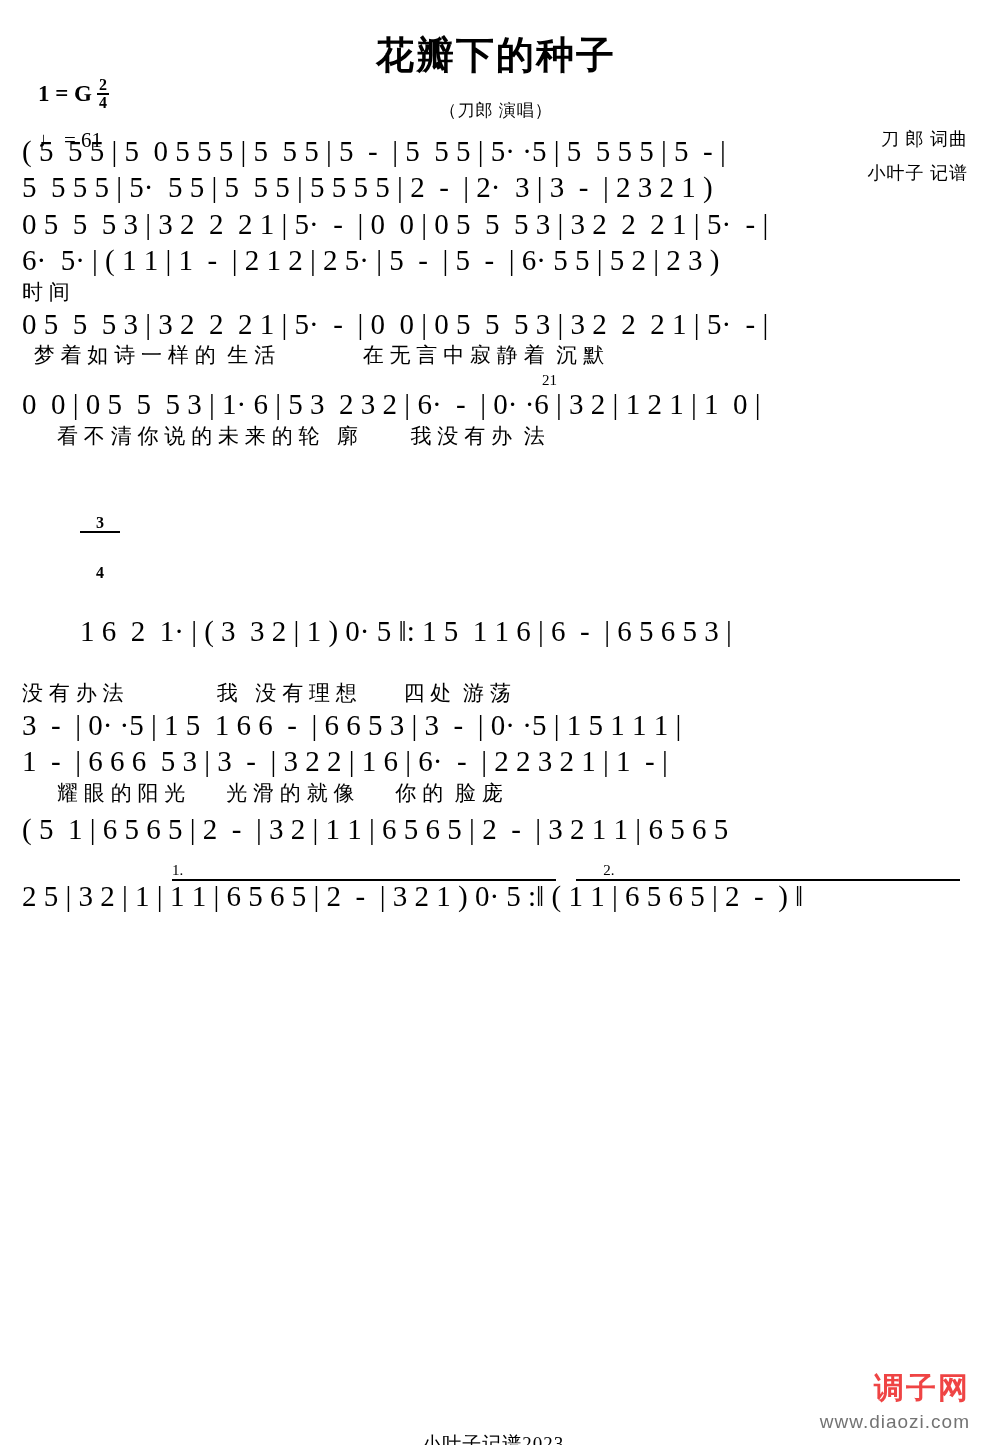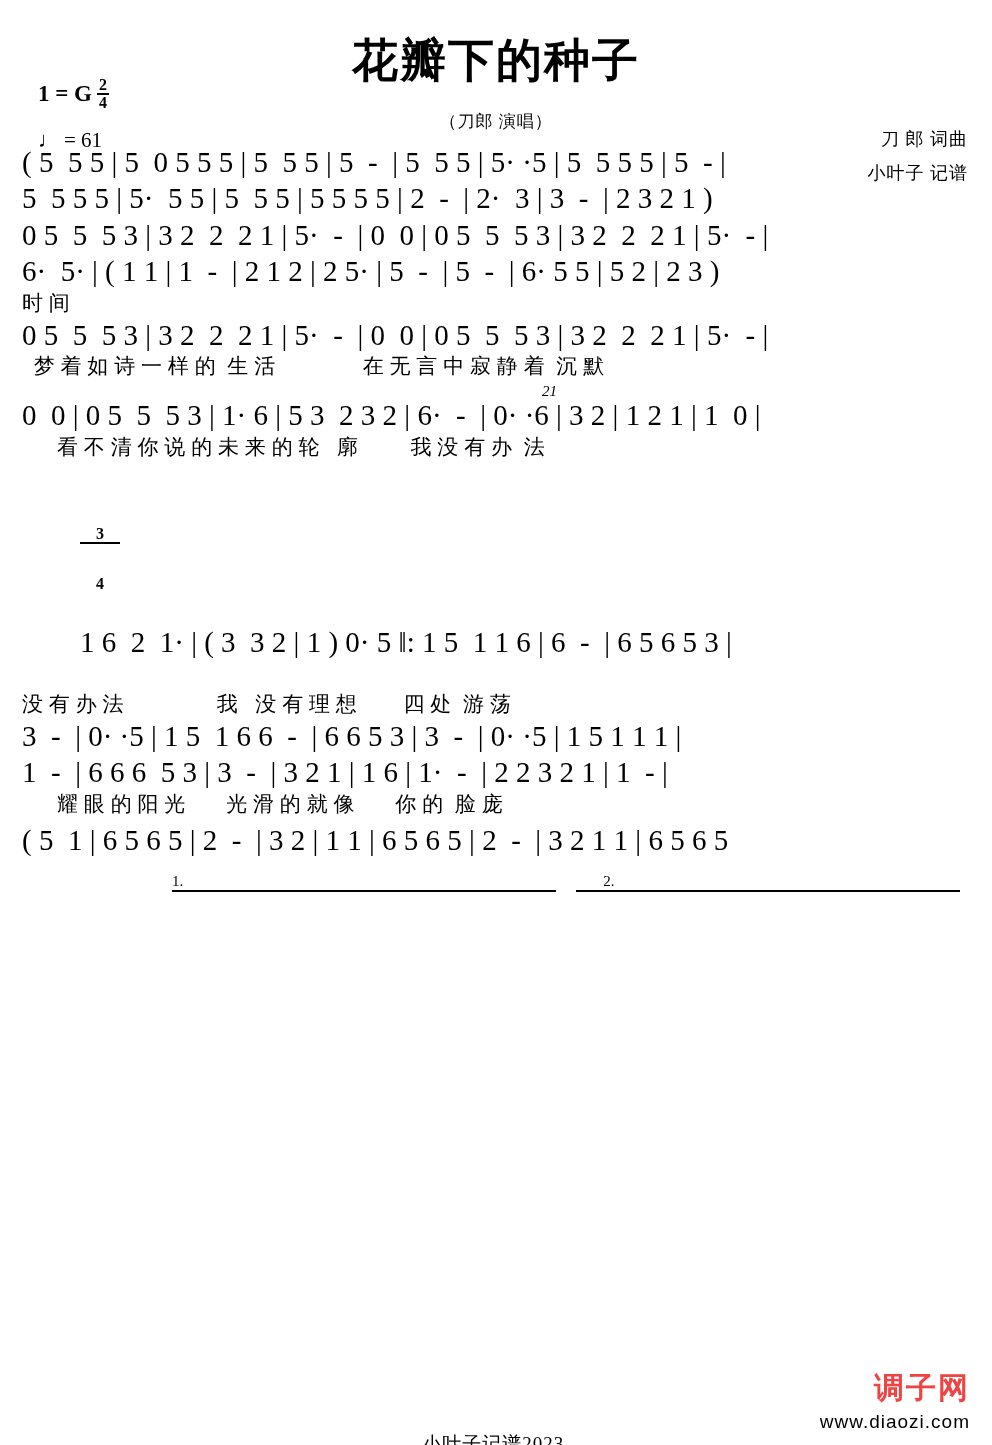--- a/index.html
+++ b/index.html
@@ -10,21 +10,21 @@
     font-family: "Liberation Serif", serif;
     color: #000000;
     position: relative;
     overflow: hidden;
   }
   .sheet { position: relative; width: 992px; height: 1445px; }
 
   
   .title {
     text-align: center;
-    font-size: 46px;
+    font-size: 38px;
     font-weight: bold;
     letter-spacing: 2px;
     margin: 30px 0 0 0;
     font-family: "Liberation Sans", sans-serif;
   }
   .singer {
     text-align: center;
     font-size: 17px;
     margin-top: 18px;
     letter-spacing: 1px;
@@ -71,21 +71,21 @@
   }
   .wm-main {
     font-size: 30px;
     font-weight: bold;
     color: #ef4444;
     letter-spacing: 2px;
     font-family: "Liberation Sans", sans-serif;
   }
   .wm-sub {
     font-size: 19px;
-    color: #000000;
+    color: #737373;
     letter-spacing: 1px;
     font-family: "Liberation Sans", sans-serif;
     margin-top: 2px;
   }
 
   
   .musicline {
     font-size: 29px;
     line-height: 1.05;
     white-space: pre;
@@ -151,58 +151,59 @@
       <div class="musicline">6·  5· | ( 1 1 | 1  -  | 2 1 2 | 2 5· | 5  -  | 5  -  | 6· 5 5 | 5 2 | 2 3 )</div>
       <div class="lyricline">时 间</div>
     </div>
 
     <div class="sysblock">
       <div class="musicline">0 5  5  5 3 | 3 2  2  2 1 | 5·  -  | 0  0 | 0 5  5  5 3 | 3 2  2  2 1 | 5·  - |</div>
       <div class="lyricline">  梦 着 如 诗 一 样 的  生 活               在 无 言 中 寂 静 着  沉 默</div>
     </div>
 
     <div class="sysblock">
-      <div class="marks" style="margin-left:520px;font-style:italic;">21</div>
+      <div class="marks" style="margin-left:520px;">21</div>
       <div class="musicline">0  0 | 0 5  5  5 3 | 1· 6 | 5 3  2 3 2 | 6·  -  | 0· ·6 | 3 2 | 1 2 1 | 1  0 |</div>
       <div class="lyricline">      看 不 清 你 说 的 未 来 的 轮   廓         我 没 有 办  法</div>
     </div>
 
     <div class="sysblock">
       <div class="musicline">
         <span class="frac">
           <span class="num">3</span>
           <span class="den">4</span>
         </span>
         <span>1 6  2  1· | ( 3  3 2 | 1 ) 0· 5 ‖: 1 5  1 1 6 | 6  -  | 6 5 6 5 3 |</span>
       </div>
       <div class="lyricline">没 有 办 法                我   没 有 理 想        四 处  游 荡</div>
     </div>
 
     <div class="sysblock">
       <div class="musicline">3  -  | 0· ·5 | 1 5  1 6 6  -  | 6 6 5 3 | 3  -  | 0· ·5 | 1 5 1 1 1 |</div>
     </div>
 
     <div class="sysblock">
-      <div class="musicline">1  -  | 6 6 6  5 3 | 3  -  | 3 2 1 | 1 6 | 1·  -  | 2 2 3 2 1 | 1  - |</div>
+      <div class="musicline">1  -  | 6 6 6  5 3 | 3  -  | 3 2 2 | 1 6 | 6·  -  | 2 2 3 2 1 | 1  - |</div>
       <div class="lyricline">      耀 眼 的 阳 光       光 滑 的 就 像       你 的  脸 庞</div>
     </div>
 
     <div class="sysblock" style="margin-top:10px;">
       <div class="musicline">( 5  1 | 6 5 6 5 | 2  -  | 3 2 | 1 1 | 6 5 6 5 | 2  -  | 3 2 1 1 | 6 5 6 5</div>
     </div>
 
     <div class="sysblock" style="margin-top:18px;">
       <div style="display:flex; gap:420px; padding-left:150px;">
         <span class="marks">1.</span>
         <span class="marks">2.</span>
       </div>
       <div style="display:flex;">
         <div style="flex:1; border-top:2px solid #000; height:0; margin-left:150px; margin-right:20px;"></div>
         <div style="flex:1; border-top:2px solid #000; height:0; margin-right:10px;"></div>
       </div>
+      <div class="musicline">2 5 | 3 2 | 1 | 1 1 | 6 5 6 5 | 2  -  | 3 2 1 ) 0· 5 :‖ ( 1 1 | 6 5 6 5 | 2  -  ) ‖</div>
     </div>
 
   </div>
 
   <div class="footer-note">小叶子记谱2023.</div>
   <div class="watermark">
     <div class="wm-main">调子网</div>
     <div class="wm-sub">www.diaozi.com</div>
   </div>
 

